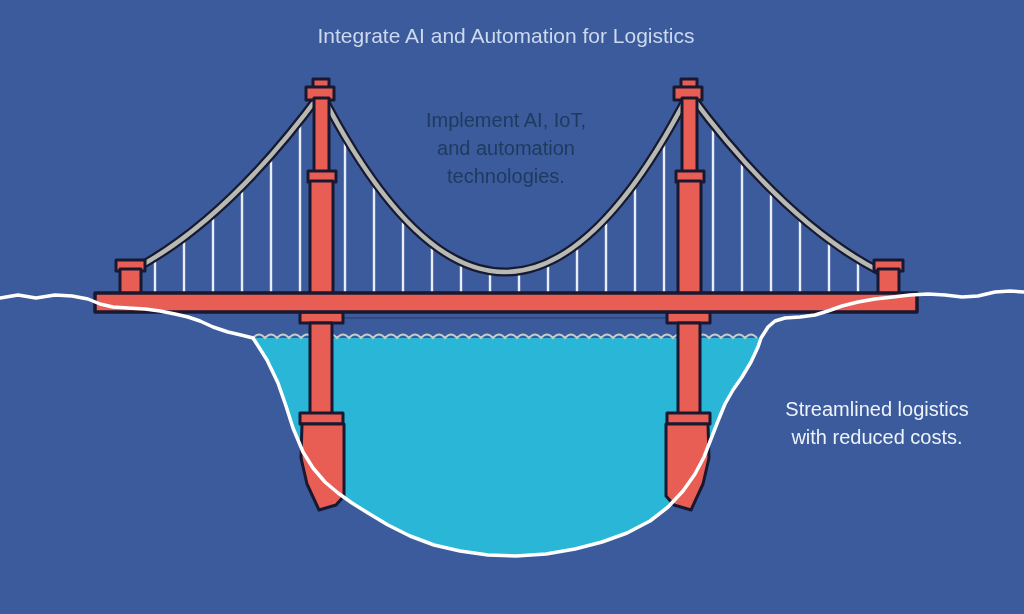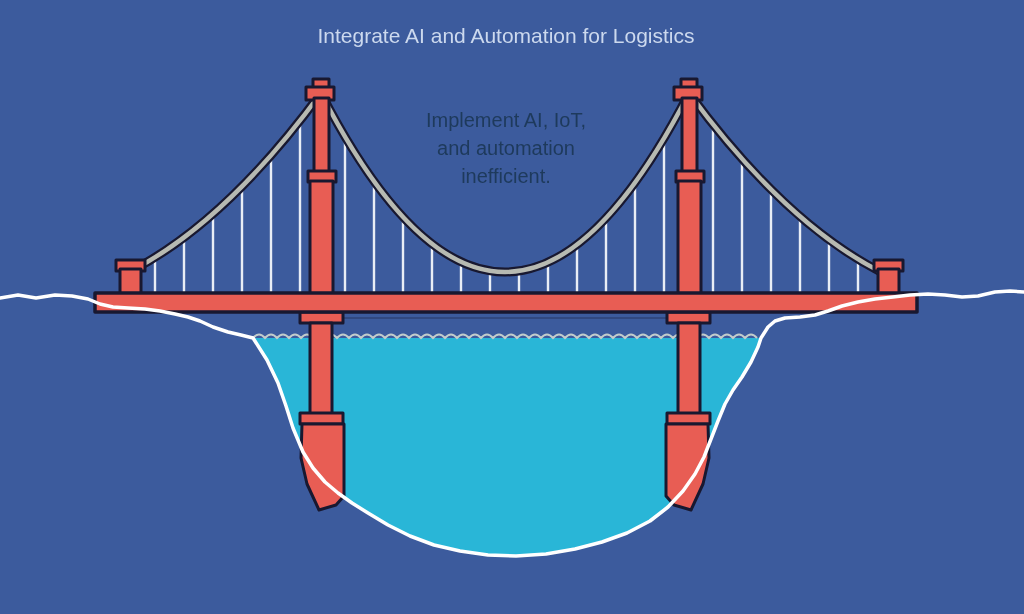--- a/index.html
+++ b/index.html
@@ -100,16 +100,18 @@
     <rect class="red deck" x="95" y="293" width="822" height="19"></rect>
     <line class="deck-shadow" x1="343" y1="318" x2="667" y2="318"></line>
 
     <path id="shore" class="shore" d="M0,298 L18,295 L36,298 L55,295 L72,296 L88,299 L100,304 L113,307 L128,308 L145,309 L160,311 L175,314 L188,317 L200,321 L213,327 L228,332 L241,335 L253,338 L267,360 L278,383 L286,406 L293,428 L303,452 L313,468 L325,482 L338,493 L352,503 L368,513 L388,525 L410,536 L434,545 L460,551 L488,555 L516,556 L546,554 L575,549 L602,542 L627,533 L650,521 L668,507 L683,491 L695,474 L704,457 L711,439 L718,421 L725,404 L733,390 L742,377 L751,362 L758,347 L761,338 L768,327 L775,321 L785,318 L800,317 L815,315 L828,311 L842,306 L858,302 L875,299 L893,297 L910,295 L928,294 L945,295 L962,297 L978,296 L995,292 L1010,291 L1024,292"></path>
   </svg>
 
   <div class="title" style="left:506px;top:24px">Integrate AI and Automation for Logistics</div>
 
   <div class="label center-label" style="left:506px;top:106px">Implement AI, IoT,
 and automation
-inefficient.</div>
+technologies.</div>
 
 
+  <div class="label side-label" style="left:877px;top:395px">Streamlined logistics
+with reduced costs.</div>
 </div>
 
 </body></html>

